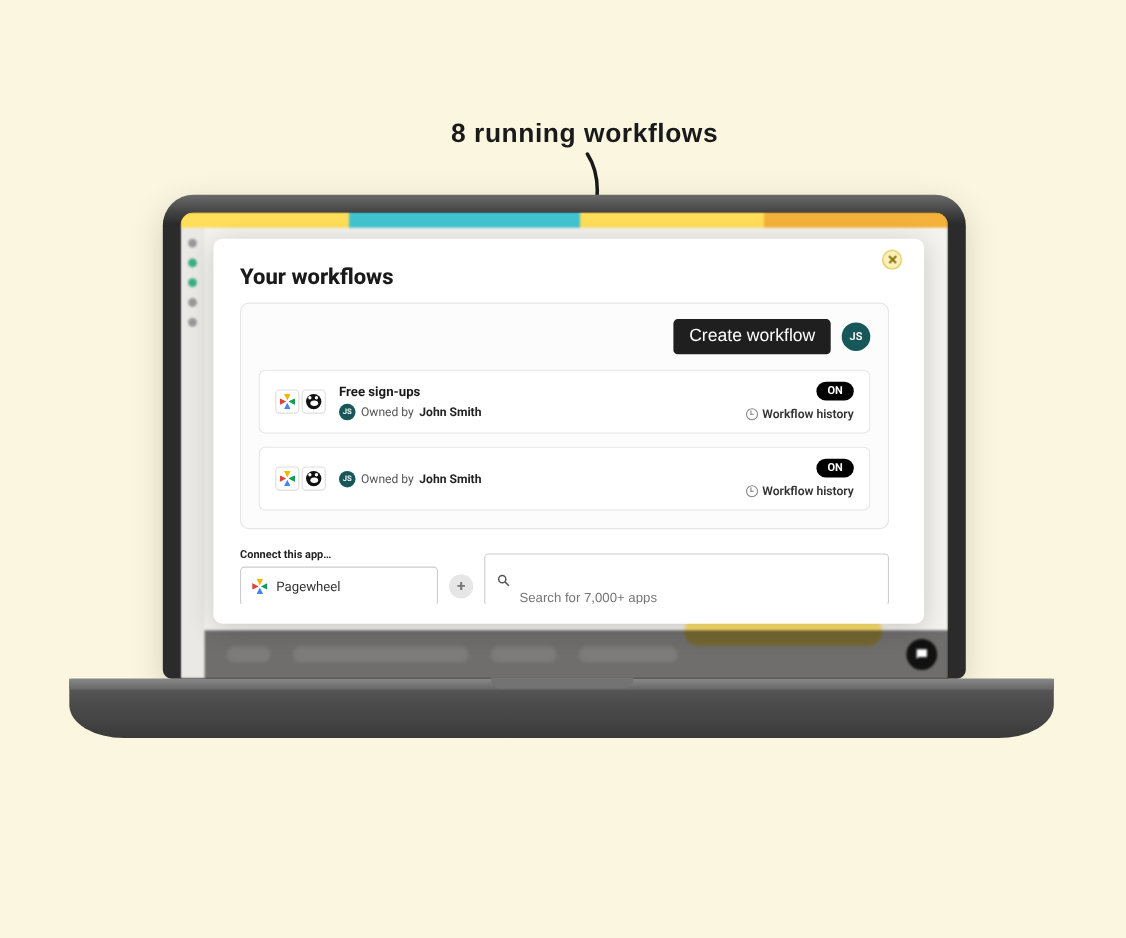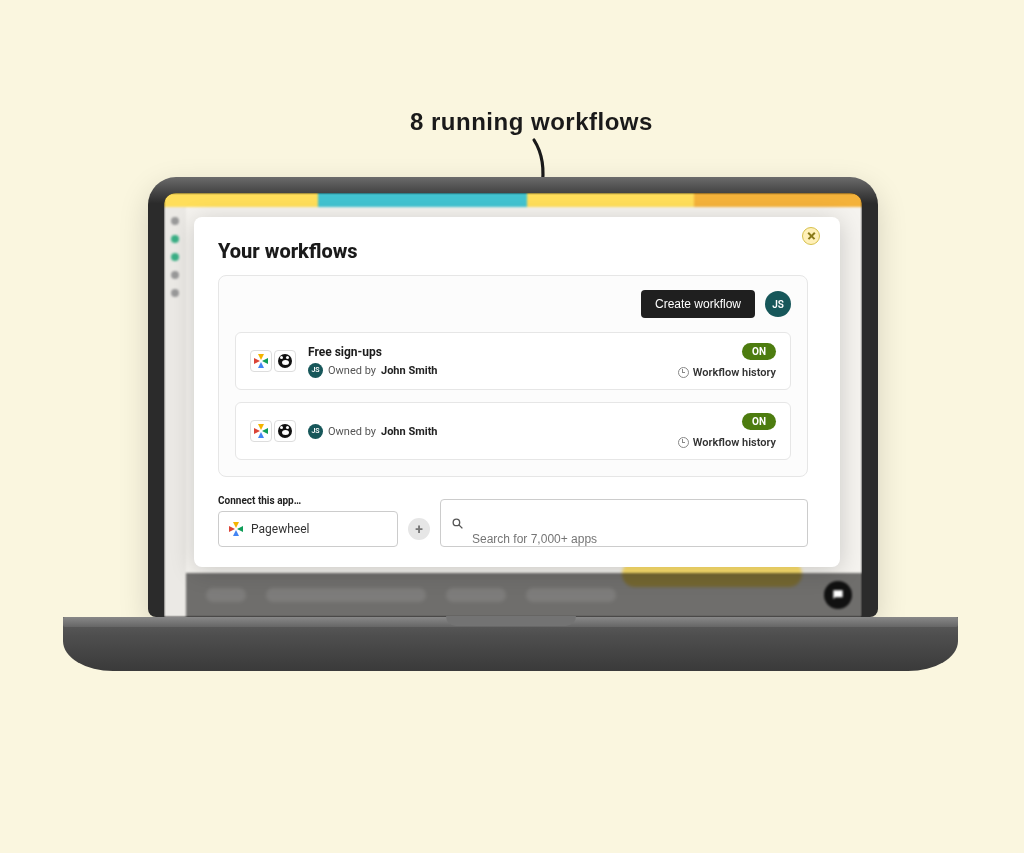--- a/index.html
+++ b/index.html
@@ -182,21 +182,21 @@
   }
 
   .panel{
     border:1px solid #e6e6e6;border-radius:8px;padding:14px 16px 16px;background:#fcfcfc;
   }
   .panel-head{
     display:flex;justify-content:flex-end;align-items:center;gap:10px;margin-bottom:14px;
   }
   .btn-create{
     background:#1f1f1f;color:#fff;border:none;border-radius:4px;
-    padding:7px 14px;font-size:12px;font-weight:500;cursor:pointer;
+    padding:7px 14px;font-size:16px;font-weight:500;cursor:pointer;
   }
   .avatar{
     width:26px;height:26px;border-radius:50%;background:#17575a;color:#fff;
     display:flex;align-items:center;justify-content:center;font-size:10px;font-weight:600;
   }
   .avatar.sm{width:15px;height:15px;font-size:7px;}
 
   .workflow-card{
     border:1px solid #e6e6e6;border-radius:6px;background:#fff;
     padding:10px 14px;display:flex;align-items:center;gap:12px;
@@ -207,21 +207,21 @@
   .icon-box{
     width:22px;height:22px;border:1px solid #ddd;border-radius:4px;background:#fff;
     display:flex;align-items:center;justify-content:center;
   }
   .card-body{flex:1;display:flex;flex-direction:column;gap:4px;}
   .card-title{font-size:12px;font-weight:700;color:#1a1a1a;}
   .card-owner{font-size:11px;color:#555;display:flex;align-items:center;gap:5px;}
   .card-owner strong{font-weight:700;color:#222;}
   .card-right{display:flex;flex-direction:column;align-items:flex-end;gap:6px;}
   .badge-on{
-    background:#4d7c0f;color:#fff;font-weight:700;font-size:10px;
+    background:#000000;color:#fff;font-weight:700;font-size:10px;
     padding:3px 10px;border-radius:10px;
   }
   .history{
     display:flex;align-items:center;gap:4px;font-size:11px;font-weight:600;color:#333;cursor:pointer;
   }
   .clock{width:11px;height:11px;border:1.5px solid #888;border-radius:50%;position:relative;display:inline-block;}
   .clock::before{content:"";position:absolute;left:3px;top:1px;width:1.3px;height:4px;background:#888;}
   .clock::after{content:"";position:absolute;left:3px;top:4px;width:3px;height:1.3px;background:#888;}
 
   .connect-row{display:flex;gap:10px;align-items:flex-end;margin-top:18px;}

